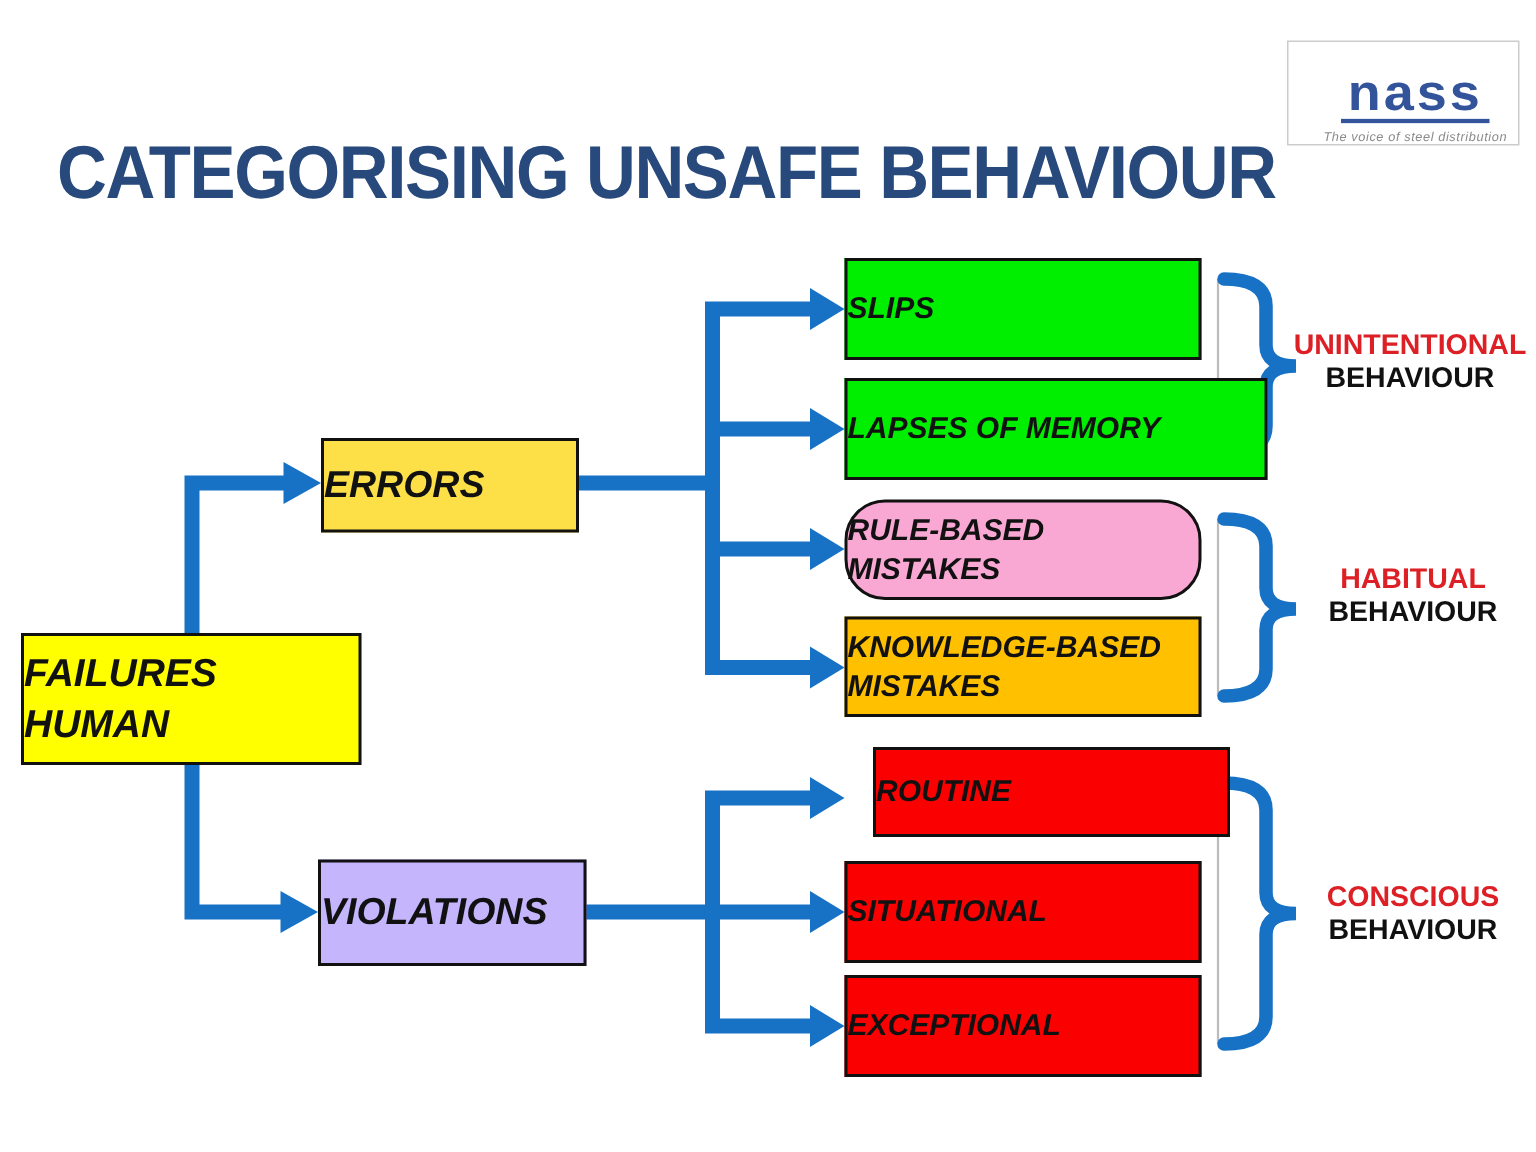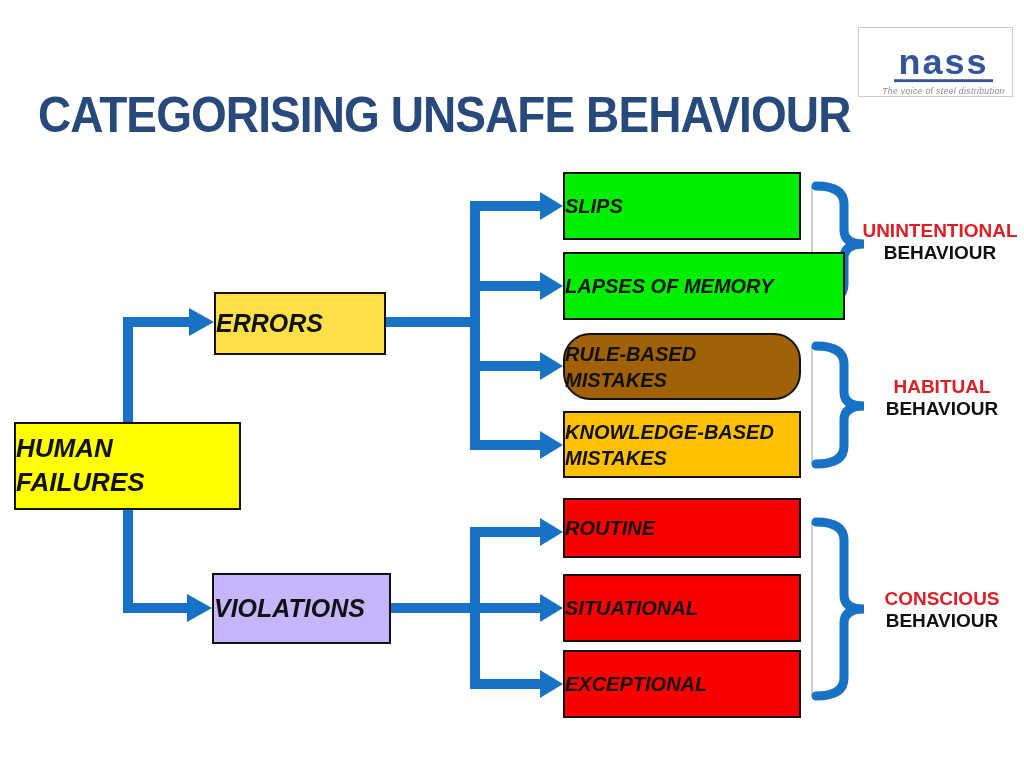--- a/index.html
+++ b/index.html
@@ -47,21 +47,21 @@
     display:flex; flex-direction:column; align-items:flex-start; justify-content:center;
     line-height:1.3; letter-spacing:0;font-style:italic;
   }
   .nd-human      { left:14px;  top:422px; width:227px; height:88px; font-size:26px; }
   .nd-errors     { left:214px; top:292px; width:172px; height:63px; font-size:25px; }
   .nd-violations { left:212px; top:573px; width:179px; height:71px; font-size:25px; }
   .nd-slips      { left:563px; top:172px; width:238px; height:68px; font-size:20px; }
   .nd-lapses     { left:563px; top:252px; width:282px; height:68px; font-size:20px; }
   .nd-rule       { left:563px; top:333px; width:238px; height:67px; font-size:20px; }
   .nd-knowledge  { left:563px; top:411px; width:238px; height:67px; font-size:20px; }
-  .nd-routine    { left:563px; top:498px; width:238px; height:60px; font-size:20px; }
+  .nd-routine    { left:582px; top:498px; width:238px; height:60px; font-size:20px; }
   .nd-situ       { left:563px; top:574px; width:238px; height:68px; font-size:20px; }
   .nd-except     { left:563px; top:650px; width:238px; height:68px; font-size:20px; }
 
   
   .grp {
     position:absolute; z-index:2; width:180px; text-align:center;
     font-weight:bold; font-size:19px; line-height:22px; letter-spacing:0;
   }
   .grp .l1 { color:var(--label-red); display:block; }
   .grp .l2 { color:#111; display:block; }
@@ -104,36 +104,36 @@
 
     <path class="brace-edge" d="M812 186 V302"></path>
     <path class="brace" d="M816 186 Q844 186 844 204 L844 230 Q844 244 864 244 Q844 244 844 258 L844 284 Q844 302 816 302"></path>
     <path class="brace-edge" d="M812 346 V464"></path>
     <path class="brace" d="M816 346 Q844 346 844 364 L844 392 Q844 406 864 406 Q844 406 844 420 L844 446 Q844 464 816 464"></path>
     <path class="brace-edge" d="M812 522 V696"></path>
     <path class="brace" d="M816 522 Q844 522 844 540 L844 595 Q844 609 864 609 Q844 609 844 623 L844 678 Q844 696 816 696"></path>
   </svg>
 
   <div class="node nd-human" style="background: rgb(255, 255, 0);">
+    <span>FAILURES</span>
     <span>HUMAN</span>
-    <span>FAILURES</span>
   </div>
   <div class="node nd-errors" style="background: #fde047;">
     <span>ERRORS</span>
   </div>
   <div class="node nd-violations" style="background: #c4b5fd;">
     <span>VIOLATIONS</span>
   </div>
   <div class="node nd-slips" style="background: rgb(0, 238, 0);">
     <span>SLIPS</span>
   </div>
   <div class="node nd-lapses" style="background: rgb(0, 238, 0);">
     <span>LAPSES OF MEMORY</span>
   </div>
-  <div class="node nd-rule" style="background: #a16207; border-radius: 27px;">
+  <div class="node nd-rule" style="background: #f9a8d4; border-radius: 27px;">
     <span>RULE-BASED</span>
     <span>MISTAKES</span>
   </div>
   <div class="node nd-knowledge" style="background: rgb(255, 192, 0);">
     <span>KNOWLEDGE-BASED</span>
     <span>MISTAKES</span>
   </div>
   <div class="node nd-routine" style="background: rgb(250, 0, 0);">
     <span>ROUTINE</span>
   </div>

